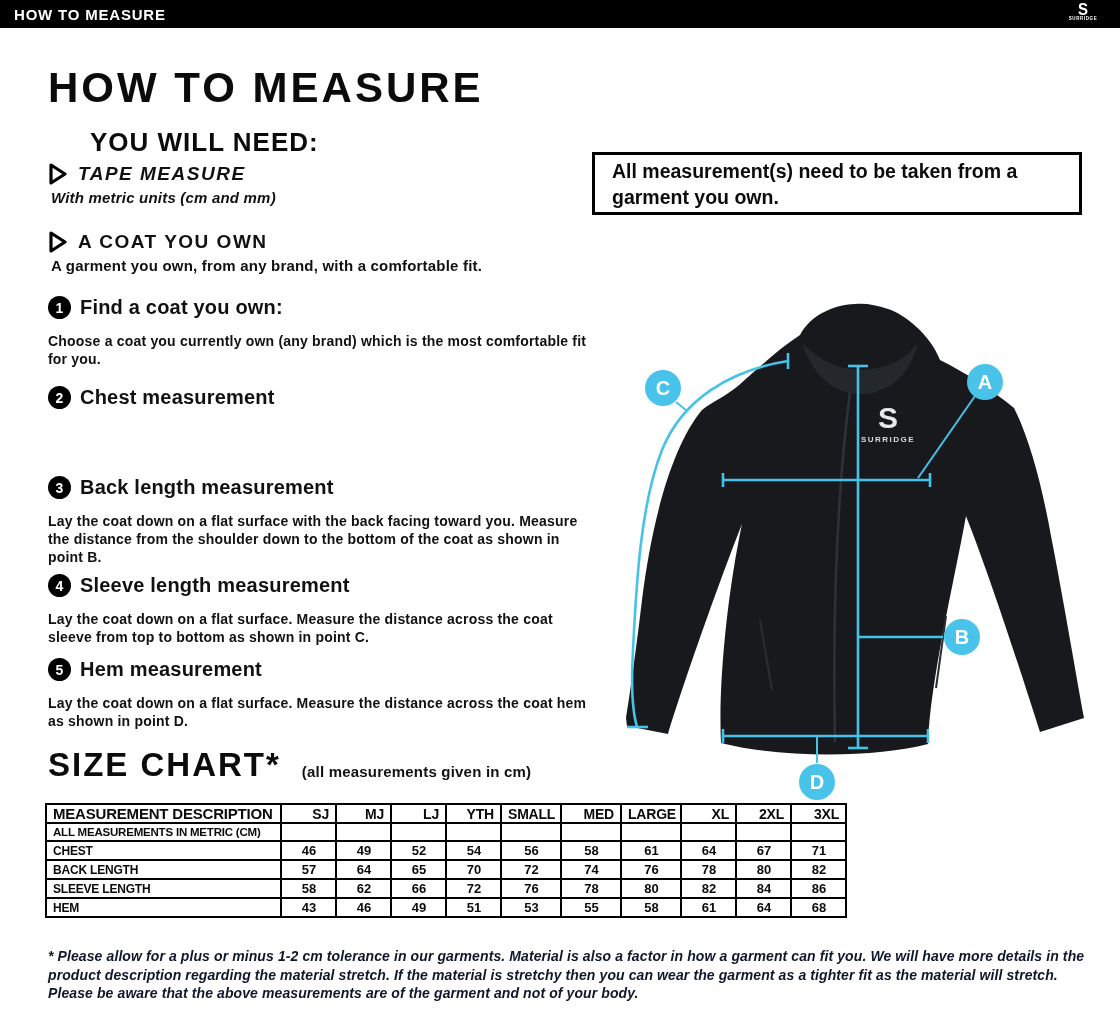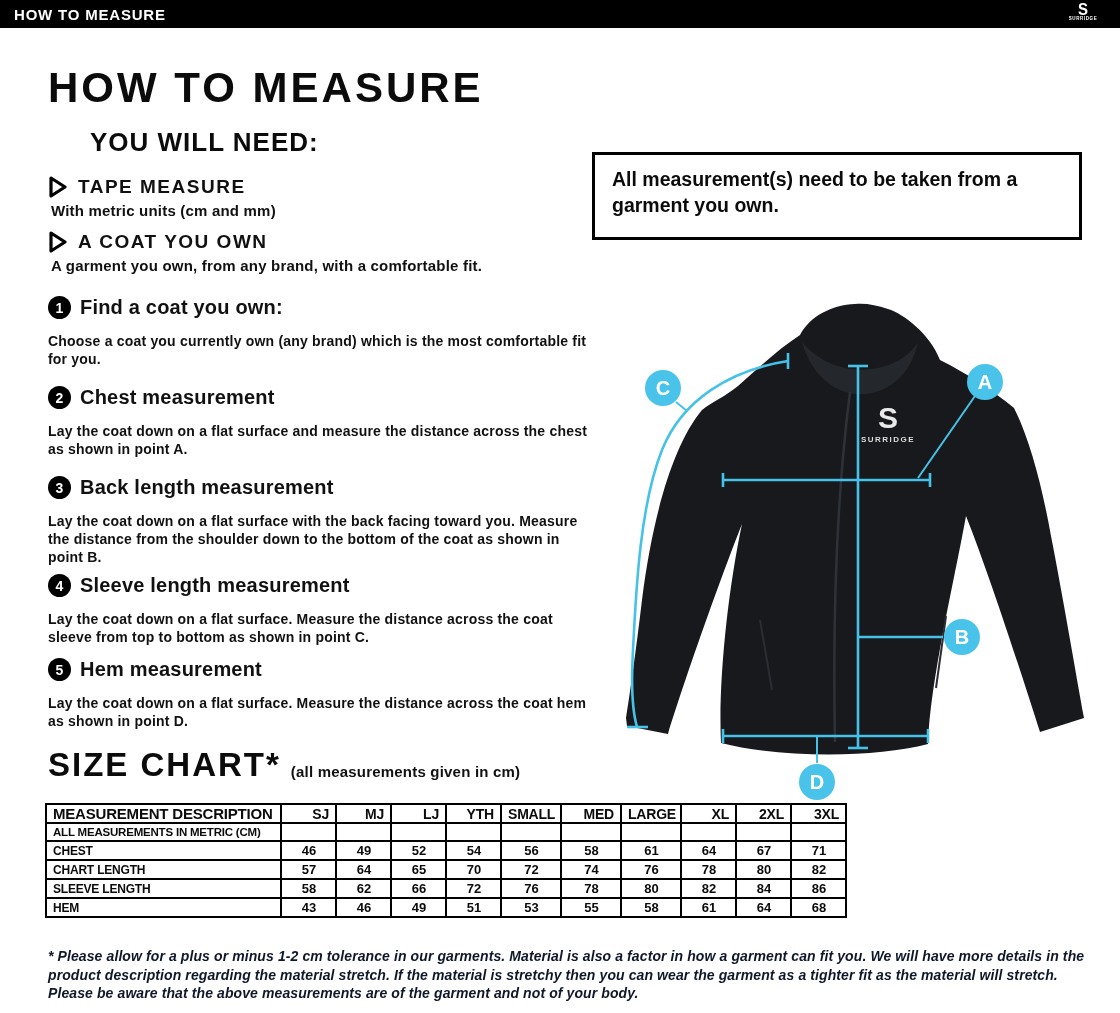--- a/index.html
+++ b/index.html
@@ -29,45 +29,45 @@
     font-size:42px; font-weight:bold; letter-spacing:3px; color:#0b0b0b;
   }
   .h2 {
     position:absolute; left:48px; top:127px;
     font-size:26px; font-weight:bold; letter-spacing:1px; color:#0b0b0b;margin-left:42px;
   }
   .req { position:absolute; left:48px; width:560px; }
   .req-head { display:flex; align-items:center; gap:10px; }
   .req-label { font-size:19px; font-weight:bold; letter-spacing:1.5px; }
   .req-detail { font-size:15px; font-weight:bold; margin-top:4px; margin-left:3px; letter-spacing:.2px; }
-  .req1 { top:176px; } .req2 { top:231px; }
+  .req1 { top:163px;font-style:italic; } .req2 { top:231px; }
 
   .step { position:absolute; left:48px; width:556px; }
   .step-head { display:flex; align-items:center; gap:9px; }
   .badge {
     width:23px; height:23px; border-radius:50%; background:#000; color:#fff;
     font-size:14px; font-weight:bold; display:flex; align-items:center; justify-content:center;
     flex:0 0 23px;
   }
   .step-title { font-size:20px; font-weight:bold; letter-spacing:.2px; }
   .step-body { margin-top:13px; font-size:14px; font-weight:bold; line-height:1.3; letter-spacing:.2px; max-width:545px; }
   .s1 { top:296px; } .s2 { top:386px; } .s3 { top:476px; } .s4 { top:574px; } .s5 { top:658px; }
 
   
   .callout {
-    position:absolute; left:592px; top:152px; width:490px; height:88px;
-    border:3px solid #000; padding:11px 17px;
+    position:absolute; left:592px; top:152px; width:490px; height:63px;
+    border:3px solid #000; padding:3px 17px;
     font-size:19.5px; font-weight:bold; line-height:1.35; color:#0b0b0b;
   }
 
   
   .diagram { position:absolute; left:610px; top:290px; width:500px; height:524px; }
 
   
-  .sc-head { position:absolute; left:48px; top:746px; display:flex; align-items:flex-end; gap:10px; }
+  .sc-head { position:absolute; left:48px; top:746px; display:flex; align-items:flex-end; gap:21px; }
   .sc-title { font-size:33px; font-weight:bold; letter-spacing:2px; color:#0b0b0b; }
   .sc-sub { font-size:15px; font-weight:bold; padding-bottom:4px; letter-spacing:.2px;text-align:right; }
 
   table.sizes {
     position:absolute; left:45px; top:803px; width:800px;
     border-collapse:collapse; table-layout:fixed;
   }
   table.sizes th, table.sizes td {
     border:2px solid #000; padding:0 6px; color:#0b0b0b;
     font-weight:bold; white-space:nowrap; overflow:hidden;
@@ -122,21 +122,20 @@
     <span class="badge">1</span>
     <span class="step-title">Find a coat you own:</span>
   </div>
   <div class="step-body">Choose a coat you currently own (any brand) which is the most comfortable fit for you.</div>
 </div>
 <div class="step s2">
   <div class="step-head">
     <span class="badge">2</span>
     <span class="step-title">Chest measurement</span>
   </div>
-  <div class="step-body">Lay the coat down on a flat surface and measure the distance across the chest as shown in point A.</div>
 </div>
 <div class="step s3">
   <div class="step-head">
     <span class="badge">3</span>
     <span class="step-title">Back length measurement</span>
   </div>
   <div class="step-body">Lay the coat down on a flat surface with the back facing toward you. Measure the distance from the shoulder down to the bottom of the coat as shown in point B.</div>
 </div>
 <div class="step s4">
   <div class="step-head">
@@ -278,21 +277,21 @@
     <td class="val">52</td>
     <td class="val">54</td>
     <td class="val">56</td>
     <td class="val">58</td>
     <td class="val">61</td>
     <td class="val">64</td>
     <td class="val">67</td>
     <td class="val">71</td>
   </tr>
   <tr>
-    <td class="label">CHART LENGTH</td>
+    <td class="label">BACK LENGTH</td>
     <td class="val">57</td>
     <td class="val">64</td>
     <td class="val">65</td>
     <td class="val">70</td>
     <td class="val">72</td>
     <td class="val">74</td>
     <td class="val">76</td>
     <td class="val">78</td>
     <td class="val">80</td>
     <td class="val">82</td>

